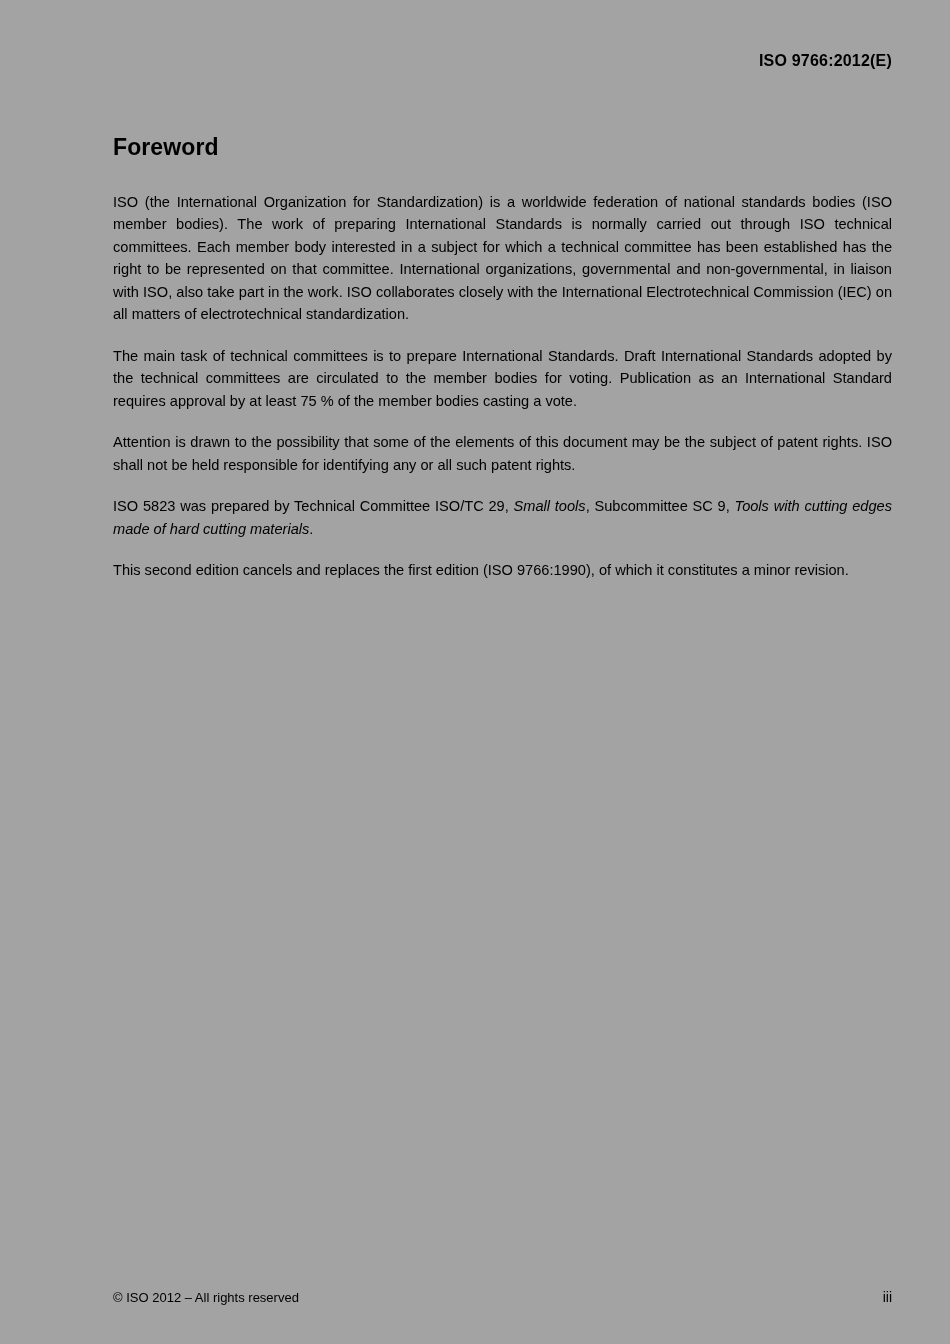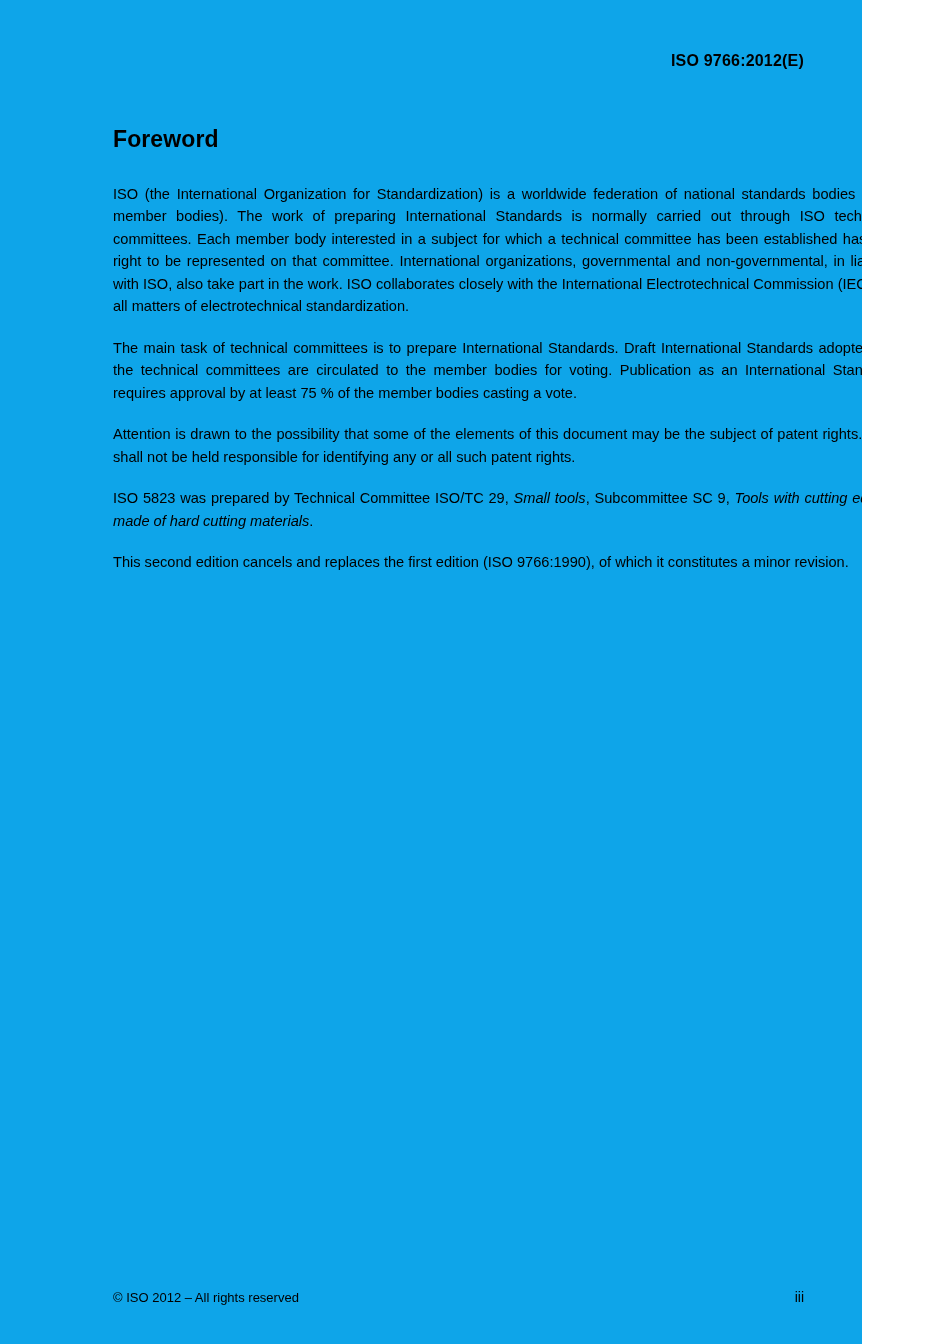--- a/index.html
+++ b/index.html
@@ -6,23 +6,23 @@
     margin: 0;
     padding: 0;
     background: #ffffff;
   }
   body {
     font-family: "Liberation Sans", sans-serif;
     color: #000000;
   }
   .page {
     position: relative;
-    width: 862px;
+    width: 950px;
     height: 1344px;
-    background: #0ea5e9;
+    background: #a3a3a3;
     overflow: hidden;
     box-sizing: border-box;
   }
   .header {
     position: absolute;
     top: 52px;
     right: 58px;
     font-size: 16px;
     font-weight: bold;
     letter-spacing: 0.2px;
@@ -30,21 +30,21 @@
   }
   .content {
     position: absolute;
     left: 113px;
     top: 126px;
     width: 779px;
   }
   .doc-title {
     font-size: 23px;
     font-weight: bold;
-    margin: 0 0 30px 0;
+    margin: 8px 0 30px 0;
     letter-spacing: 0.1px;
   }
   p.body-text {
     font-size: 14.6px;
     line-height: 1.54;
     margin: 0 0 19px 0;
     text-align: justify;
     text-justify: inter-word;
   }
   p.body-text:last-child {

